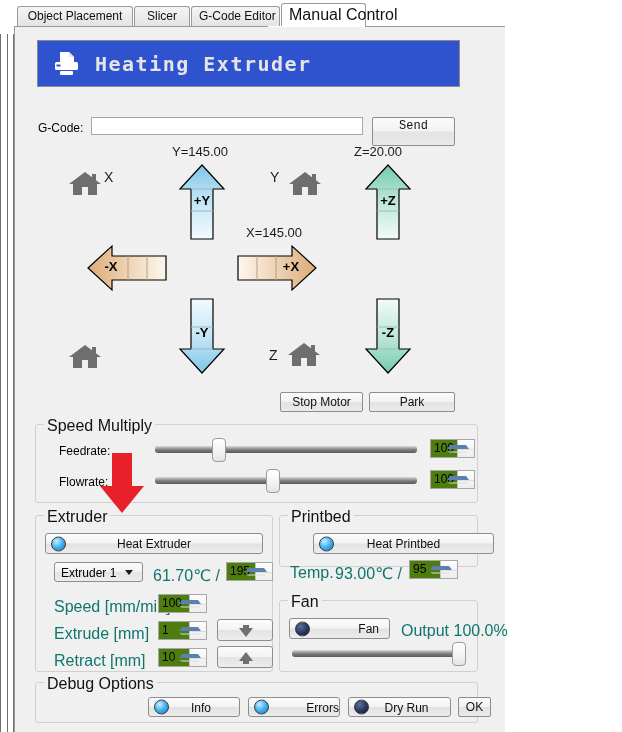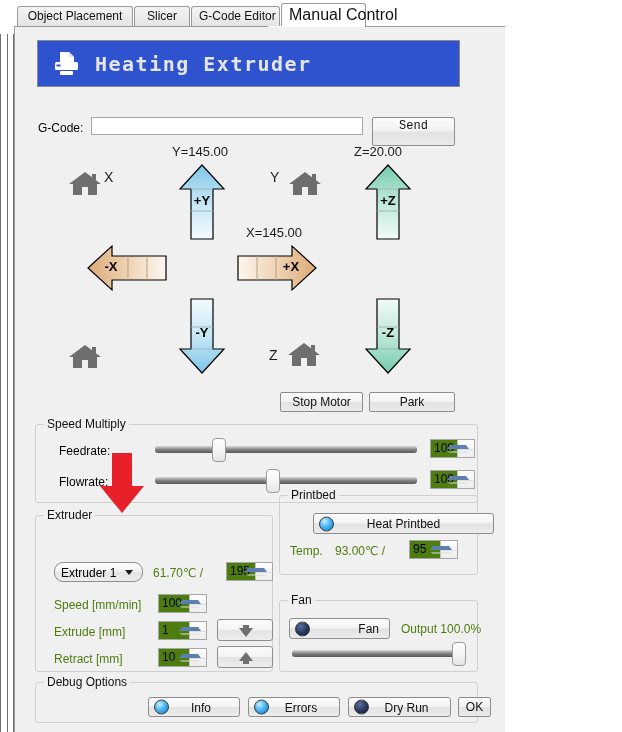--- a/index.html
+++ b/index.html
@@ -53,21 +53,21 @@
   .arrow svg{display:block;}
   .arrow .lbl{position:absolute;font-size:13px;font-weight:bold;color:#000;
               width:100%;text-align:center;}
 
   #stop-btn{position:absolute;left:264px;top:365px;width:83px;height:20px;line-height:18px;}
   #park-btn{position:absolute;left:353px;top:365px;width:86px;height:20px;line-height:18px;}
 
   
   .grp{position:absolute;box-sizing:border-box;border:1px solid #d0d0d0;border-radius:3px;}
   .grp>.cap{position:absolute;top:-8px;left:8px;background:#f0f0f0;padding:0 3px;
-            font-size:12px;color:#111;}
+            font-size:16px;color:#111;}
 
   
   .srow-lbl{position:absolute;font-size:12px;}
   .strack{position:absolute;height:7px;border-radius:3px;
           background:linear-gradient(#d9d9d9,#7c7c7c 55%,#595959);}
   .sthumb{position:absolute;width:14px;height:24px;border-radius:4px;
           border:1px solid #9b9b9b;box-sizing:border-box;
           background:linear-gradient(#ffffff,#f2f2f2 60%,#e4e4e4);}
 
   
@@ -84,23 +84,23 @@
   
   .ledbtn{position:absolute;box-sizing:border-box;border:1px solid #8d8d8d;border-radius:3px;
           background:linear-gradient(#fcfcfc 0%,#f3f3f3 48%,#e2e2e2 52%,#ececec 100%);}
   .ledbtn .led{position:absolute;left:5px;top:50%;transform:translateY(-50%);
           width:13px;height:13px;border-radius:50%;border:1px solid #3a3a3a;}
   .led.on{background:radial-gradient(circle at 35% 30%,#cdeeff 0%,#49b7f3 45%,#1172c7 100%);}
   .led.off{background:radial-gradient(circle at 35% 30%,#5a6f9e 0%,#27365e 55%,#101a33 100%);}
   .ledbtn .ltxt{position:absolute;left:0;top:0;width:100%;height:100%;
           text-align:center;font-size:12px;line-height:19px;color:#101010;}
 
-  .txt{position:absolute;font-size:12px;color:#4d7c0f;white-space:nowrap;}
-
-  .combo{position:absolute;box-sizing:border-box;border:1px solid #8d8d8d;border-radius:9px;
+  .txt{position:absolute;font-size:16px;color:#0f766e;white-space:nowrap;}
+
+  .combo{position:absolute;box-sizing:border-box;border:1px solid #8d8d8d;border-radius:3px;
          background:linear-gradient(#fdfdfd,#f1f1f1 50%,#e4e4e4 52%,#ededed);text-decoration:underline;}
   .combo .ctxt{position:absolute;left:6px;top:0;line-height:19px;font-size:12px;}
   .combo .carat{position:absolute;right:9px;top:50%;margin-top:-2px;width:0;height:0;
          border-left:4px solid transparent;border-right:4px solid transparent;border-top:5px solid #1b1b1b;}
 
   .updn{position:absolute;box-sizing:border-box;border:1px solid #8d8d8d;border-radius:3px;
         background:linear-gradient(#fcfcfc 0%,#f3f3f3 48%,#e3e3e3 52%,#ededed 100%);}
 
   #redarrow{position:absolute;left:96px;top:450px;width:52px;height:64px;pointer-events:none;}
 </style>
@@ -306,20 +306,24 @@
           <span class="dn">
                 <i class="tri dn"></i>
               </span>
         </span>
       </div>
     </div>
 
     <div class="grp" style="left:19px;top:488px;width:238px;height:157px;">
       <span class="cap">Extruder</span>
 
+      <div class="ledbtn" style="left:9px;top:17px;width:218px;height:21px;">
+        <span class="led on"></span>
+        <span class="ltxt" style="line-height:21px;">Heat Extruder</span>
+      </div>
 
       <div class="combo" style="left:18px;top:46px;width:89px;height:20px;">
         <span class="ctxt" style="line-height:20px;">Extruder 1</span>
         <span class="carat"></span>
       </div>
       <span class="txt" style="left:117px;top:50px;">61.70℃ /</span>
       <div class="spin" style="left:190px;top:46px;width:47px;height:19px;">
         <span class="val">195</span>
         <span class="arrows">
           <span class="up">
@@ -374,21 +378,21 @@
               </span>
         </span>
       </div>
       <div class="updn" style="left:181px;top:130px;width:56px;height:22px;">
         <svg width="56" height="22" viewBox="0 0 56 22">
               <path d="M28 5 L35 14 h-4 v3 h-6 v-3 h-4 Z" fill="#6f6f6f"></path>
             </svg>
       </div>
     </div>
 
-    <div class="grp" style="left:263px;top:468px;width:199px;height:80px;">
+    <div class="grp" style="left:263px;top:488px;width:199px;height:52px;">
       <span class="cap">Printbed</span>
       <div class="ledbtn" style="left:9px;top:17px;width:181px;height:21px;margin-left:24px;">
         <span class="led on"></span>
         <span class="ltxt" style="line-height:21px;">Heat Printbed</span>
       </div>
       <span class="txt" style="left:10px;top:48px;">Temp.</span>
       <span class="txt" style="left:55px;top:48px;">93.00℃ /</span>
       <div class="spin" style="left:129px;top:44px;width:49px;height:19px;">
         <span class="val">95</span>
         <span class="arrows">
@@ -415,21 +419,21 @@
 
     <div class="grp" style="left:19px;top:655px;width:443px;height:41px;">
       <span class="cap">Debug Options</span>
 
       <div class="ledbtn" style="left:112px;top:14px;width:92px;height:20px;">
         <span class="led on"></span>
         <span class="ltxt" style="line-height:20px;padding-left:14px;box-sizing:border-box;">Info</span>
       </div>
       <div class="ledbtn" style="left:212px;top:14px;width:92px;height:20px;">
         <span class="led on"></span>
-        <span class="ltxt" style="line-height:20px;padding-left:14px;box-sizing:border-box;">Errors</span>
+        <span class="ltxt" style="line-height:20px;padding-left:14px;box-sizing:border-box;text-align:right;">Errors</span>
       </div>
       <div class="ledbtn" style="left:312px;top:14px;width:103px;height:20px;">
         <span class="led off"></span>
         <span class="ltxt" style="line-height:20px;padding-left:14px;box-sizing:border-box;">Dry Run</span>
       </div>
       <div class="btn" style="position:absolute;left:422px;top:14px;width:33px;height:20px;line-height:18px;">OK</div>
     </div>
 
   </div>
   </div>

